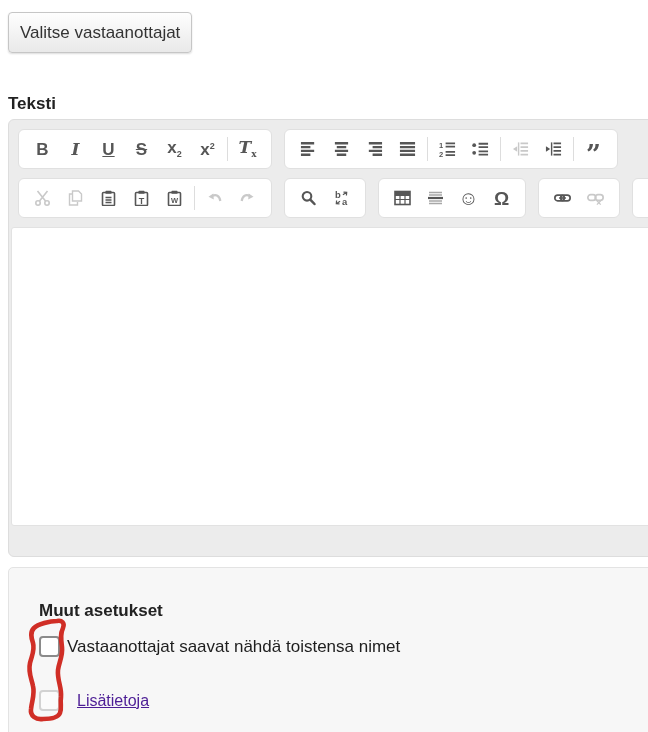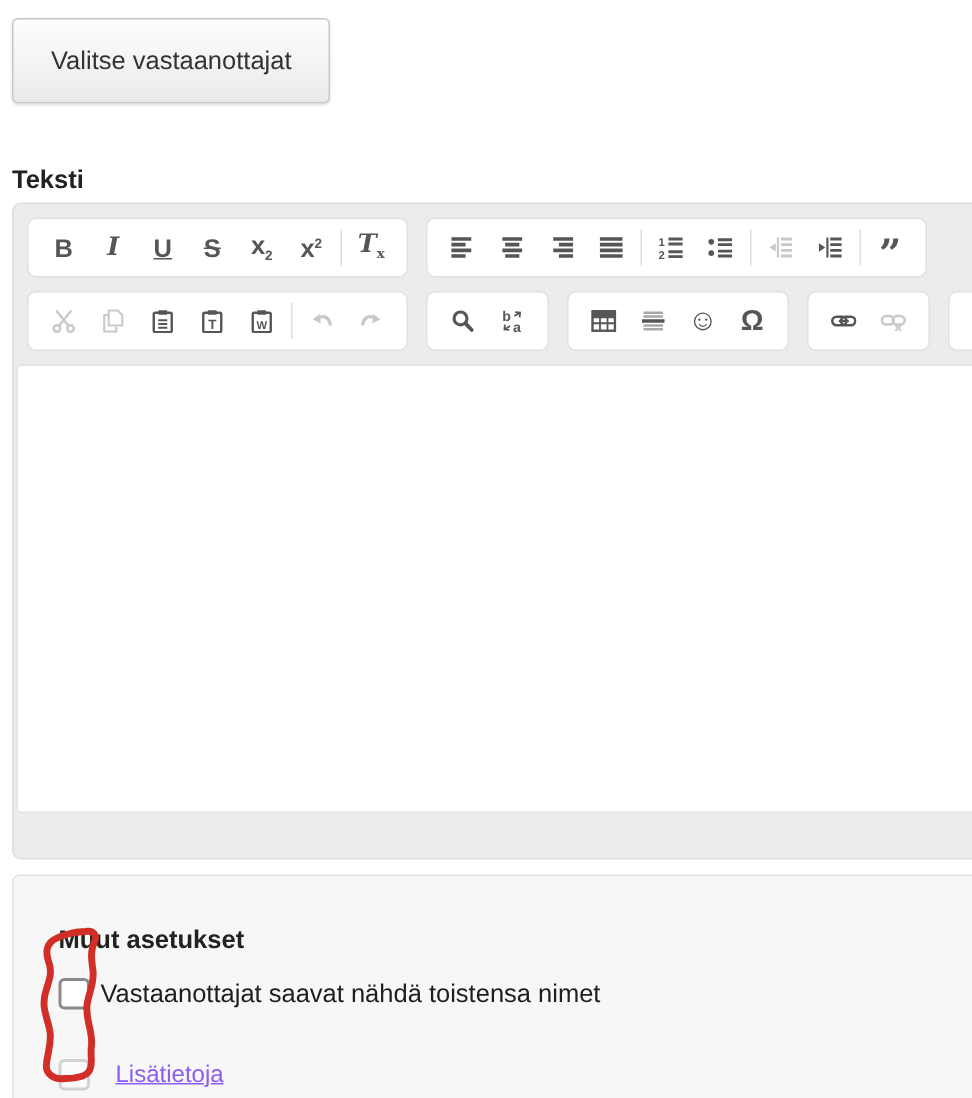--- a/index.html
+++ b/index.html
@@ -1,21 +1,21 @@
 <!DOCTYPE html>
 <html><head>
 <meta charset="utf-8">
 <style>
   * { margin:0; padding:0; box-sizing:border-box; }
   html,body { width:648px; height:732px; overflow:hidden; background:#fff;
               font-family:"Liberation Sans","DejaVu Sans",sans-serif; color:#222; }
   body { position:relative; }
 
   
-  .btn-select { margin:12px 0 0 8px; height:57px; padding:0 25px; font-size:17px; color:#333;
+  .btn-select { margin:12px 0 0 8px; height:41px; padding:0 11px; font-size:17px; color:#333;
     font-family:"Liberation Sans",sans-serif;
     background:linear-gradient(#fefefe,#e9e9e9); border:1px solid #c6c6c6; border-radius:4px;
     box-shadow:0 1px 2px rgba(0,0,0,.14); cursor:pointer; }
 
   .field-label { margin:41px 0 0 8px; font-size:17px; font-weight:700; color:#222; }
 
   
   .editor { margin:5px 0 0 8px; width:700px; background:#ececec;
     border:1px solid #ddd; border-radius:6px; padding:9px 9px 30px 9px; }
   .tb-row { display:flex; gap:12px; margin-bottom:9px; }
@@ -35,21 +35,21 @@
 
   
   .settings { margin:10px 0 0 8px; width:700px; height:200px; background:#f7f7f7;
     border:1px solid #e3e3e3; border-radius:5px; padding:33px 28px 0 30px; }
   .settings h3 { font-size:17px; font-weight:700; color:#222; margin-bottom:15px; }
   .opt-row { display:flex; align-items:center; margin-bottom:33px; }
   .cbx { width:21px; height:21px; flex:0 0 21px; background:#fff; border:2px solid #8a8a8a;
     border-radius:4px; margin-right:7px; cursor:pointer; }
   .cbx.disabled { border-color:#d2d2d2; background:#fbfbfb; cursor:default; }
   .opt-label { font-size:17px; color:#1e1e1e; }
-  .more-link { font-size:16px; color:#8b5cf6; text-decoration:underline; margin-left:10px; cursor:pointer; }
+  .more-link { font-size:16px; color:#4c1d95; text-decoration:underline; margin-left:10px; cursor:pointer; }
 
   
   .annotation { position:absolute; left:18px; top:611px; width:58px; height:118px;
     pointer-events:none; z-index:5; }
 </style>
 </head>
 <body>
 
 
 

